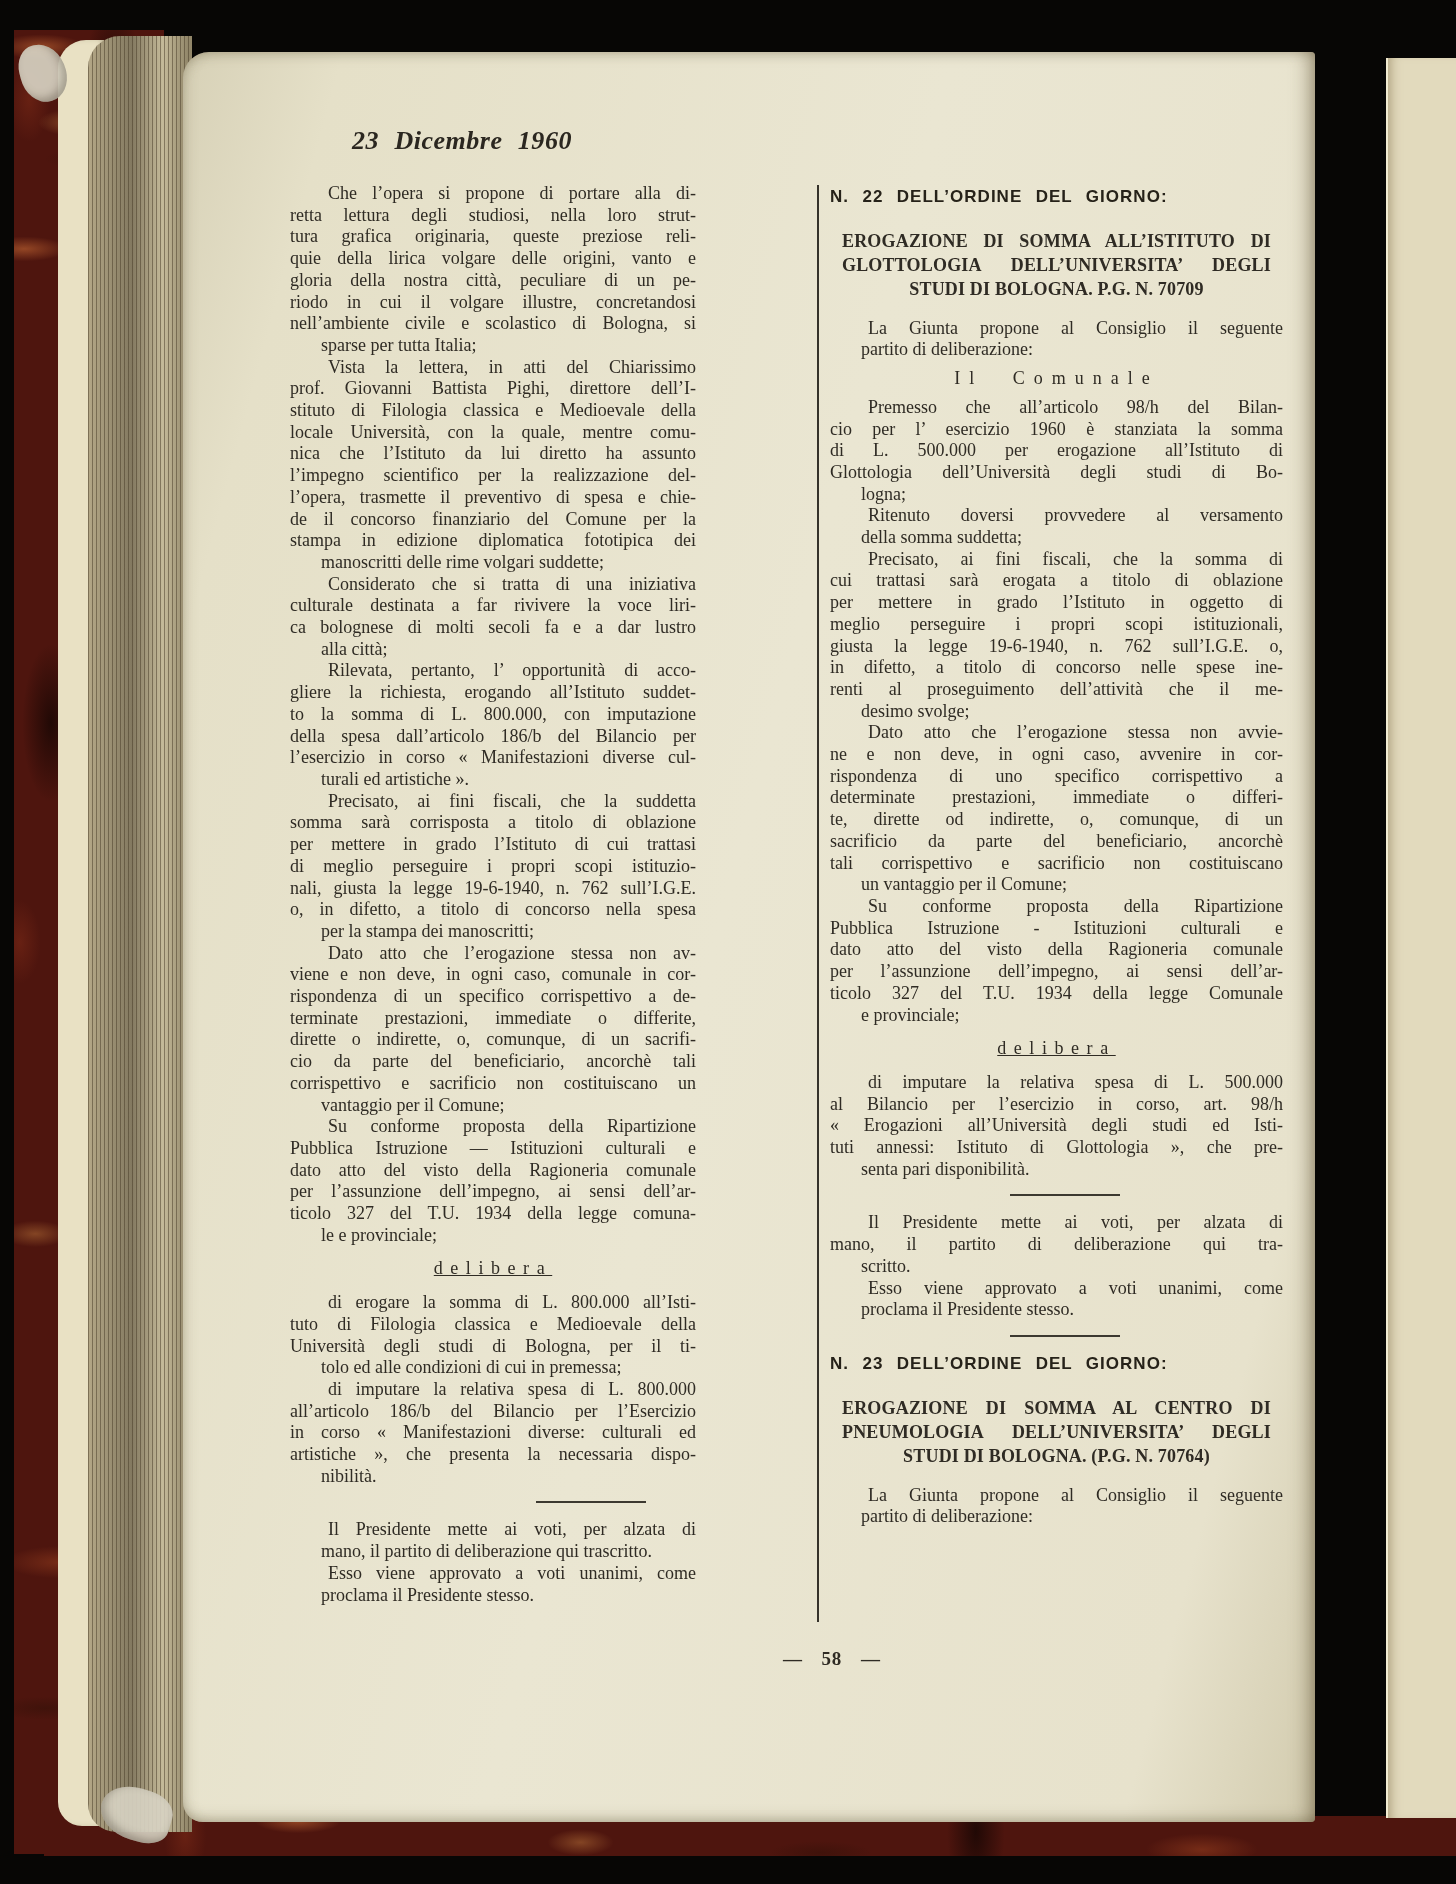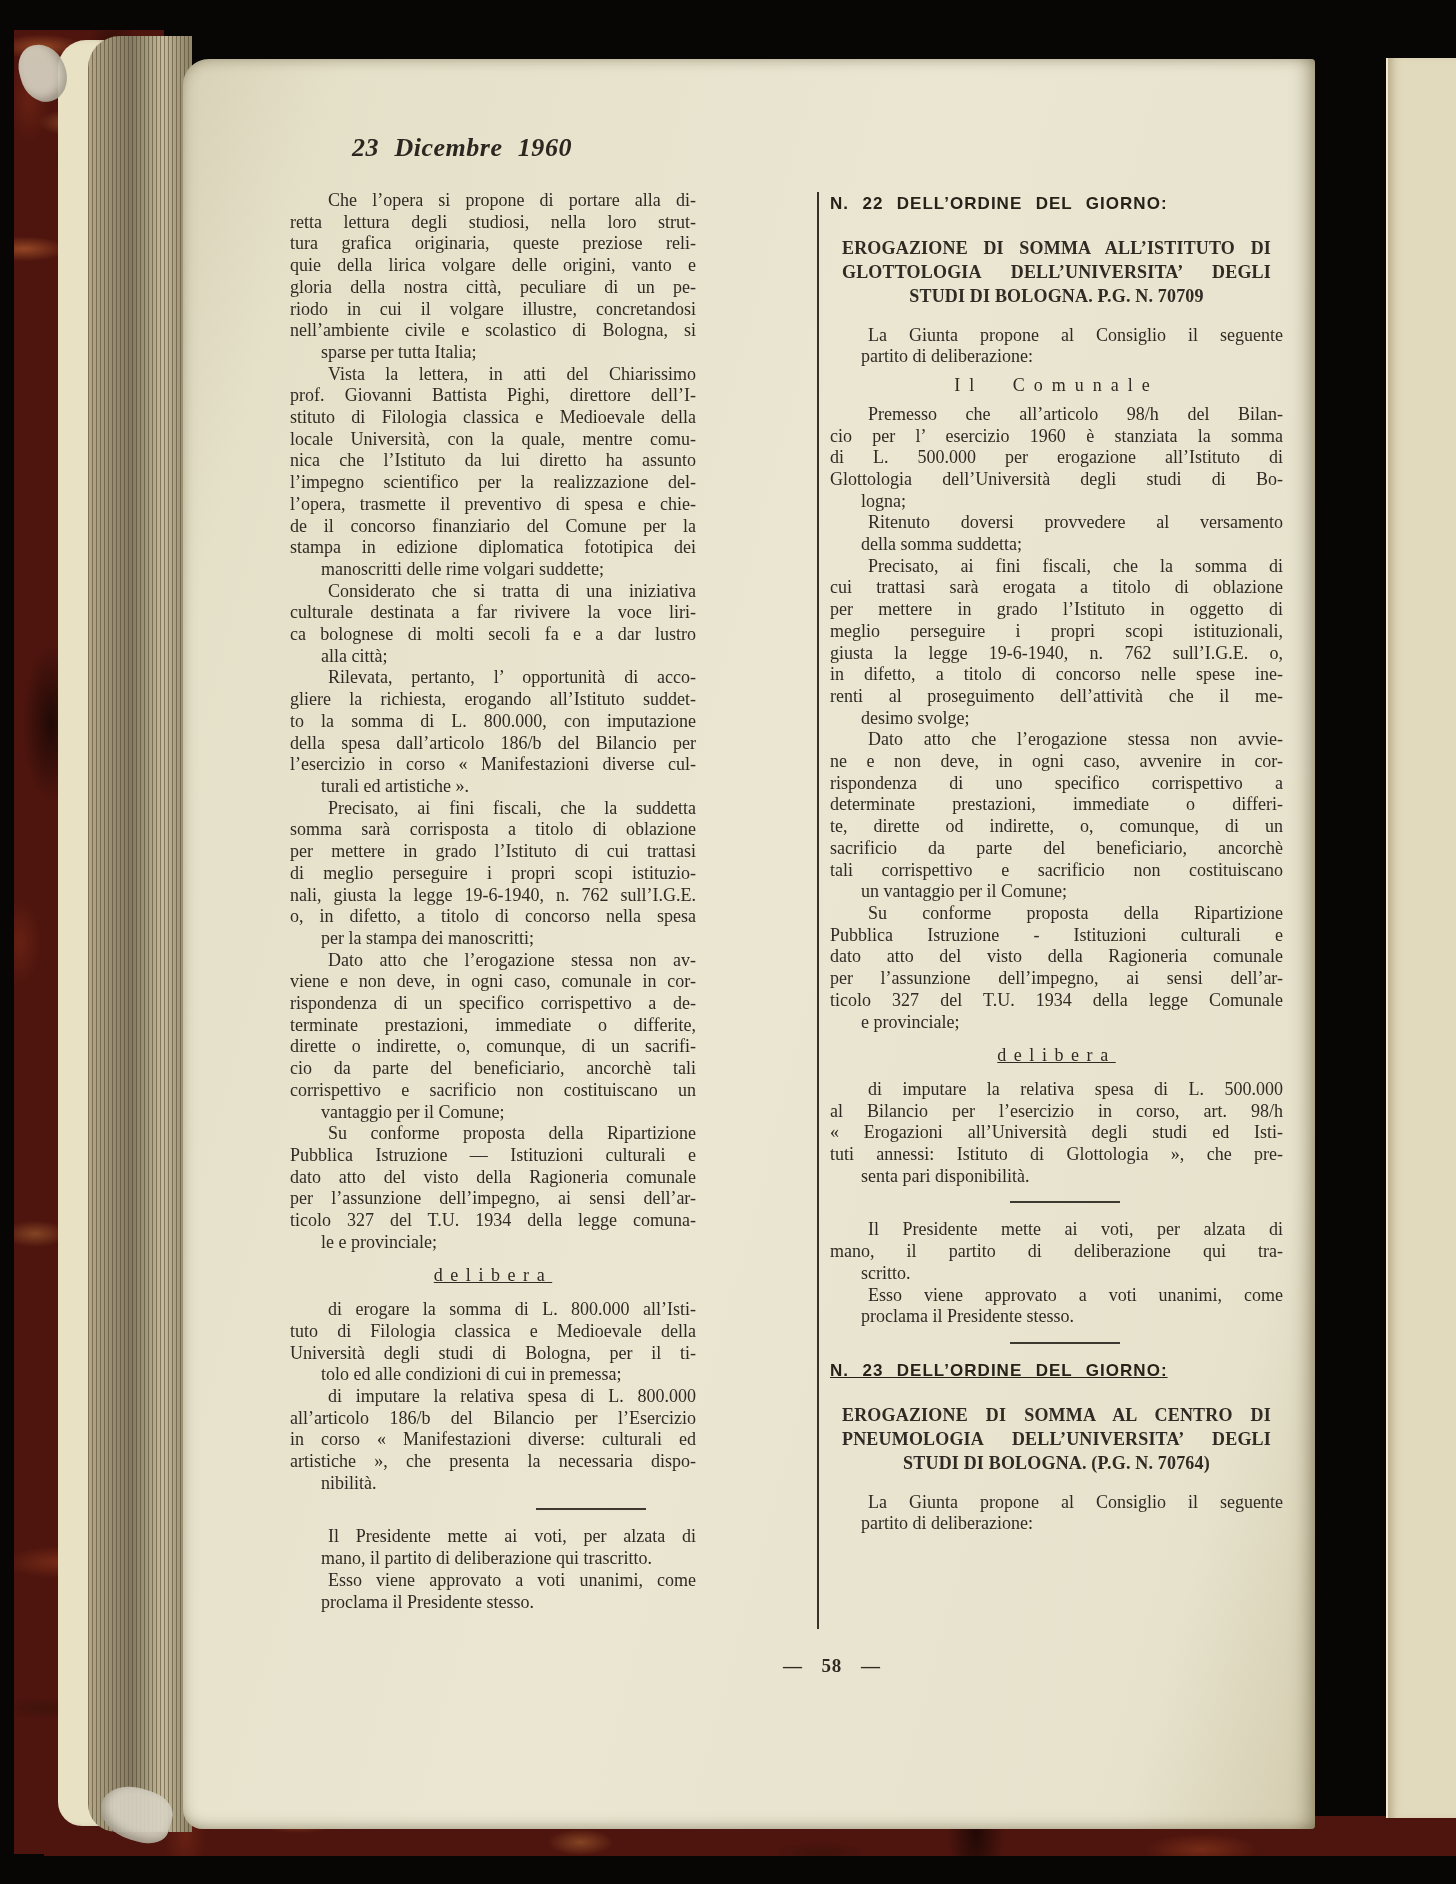--- a/index.html
+++ b/index.html
@@ -38,21 +38,21 @@
 
   .scrap { position:absolute; background:#d7d2c2; opacity:.92; }
   .scrap-top { left:20px; top:44px; width:46px; height:58px;
     border-radius:45% 60% 50% 55%; transform:rotate(-14deg);
     box-shadow: inset -4px -4px 8px rgba(90,85,70,.45); }
   .scrap-bottom { left:100px; top:1788px; width:72px; height:52px;
     border-radius:55% 45% 40% 60%; transform:rotate(16deg);
     box-shadow: inset 3px -4px 8px rgba(90,85,70,.45); }
 
   
-  .page { position:absolute; left:183px; top:59px; width:1132px; height:1770px;
+  .page { position:absolute; left:183px; top:52px; width:1132px; height:1770px;
     background:linear-gradient(105deg, #d7d1b7 0%, #e5e0c8 10%, #eae6d2 48%, #e7e2cc 88%, #d2cbae 100%);
     border-radius:26px 4px 4px 20px;
     box-shadow: inset -16px 0 20px -12px rgba(90,75,45,.6),
                 inset 8px 0 16px -10px rgba(100,88,60,.45),
                 inset 0 10px 16px -12px rgba(100,88,60,.4),
                 inset 0 -12px 16px -12px rgba(100,88,60,.45); }
 
   .date-header { position:absolute; left:169px; top:74px;
     font-style:italic; font-weight:bold; font-size:26px; letter-spacing:.02em;
     word-spacing:.32em; color:#2b2720; }
@@ -64,21 +64,21 @@
   .divider { position:absolute; left:634px; top:133px; width:2px; height:1437px;
     background:#35322a; }
 
   .line { text-align:justify; text-align-last:justify; }
   .line.first { text-indent:38px; }
   .line.last  { text-align-last:left;margin-left:31px; }
 
   .section-label { font-family:"Liberation Sans", sans-serif; font-weight:bold;
     font-size:17px; letter-spacing:.06em; word-spacing:.45em; color:#262219;
     margin:0 0 21px; }
-  .section-label.not-first { margin-top:15px;text-decoration:underline; }
+  .section-label.not-first { margin-top:15px; }
 
   .title { margin:0 12px 17px; font-weight:bold; }
   .title-line { font-size:18px; line-height:24px; letter-spacing:.01em;
     text-align:justify; text-align-last:justify; }
   .title-line.last { text-align-last:center; }
 
   .h-delibera { text-align:center; letter-spacing:.42em; margin:12px 0;
     font-size:18px;text-decoration:underline; }
   .h-consiglio { text-align:center; letter-spacing:.5em; word-spacing:.9em;
     margin:7px 0; font-size:18px; }

